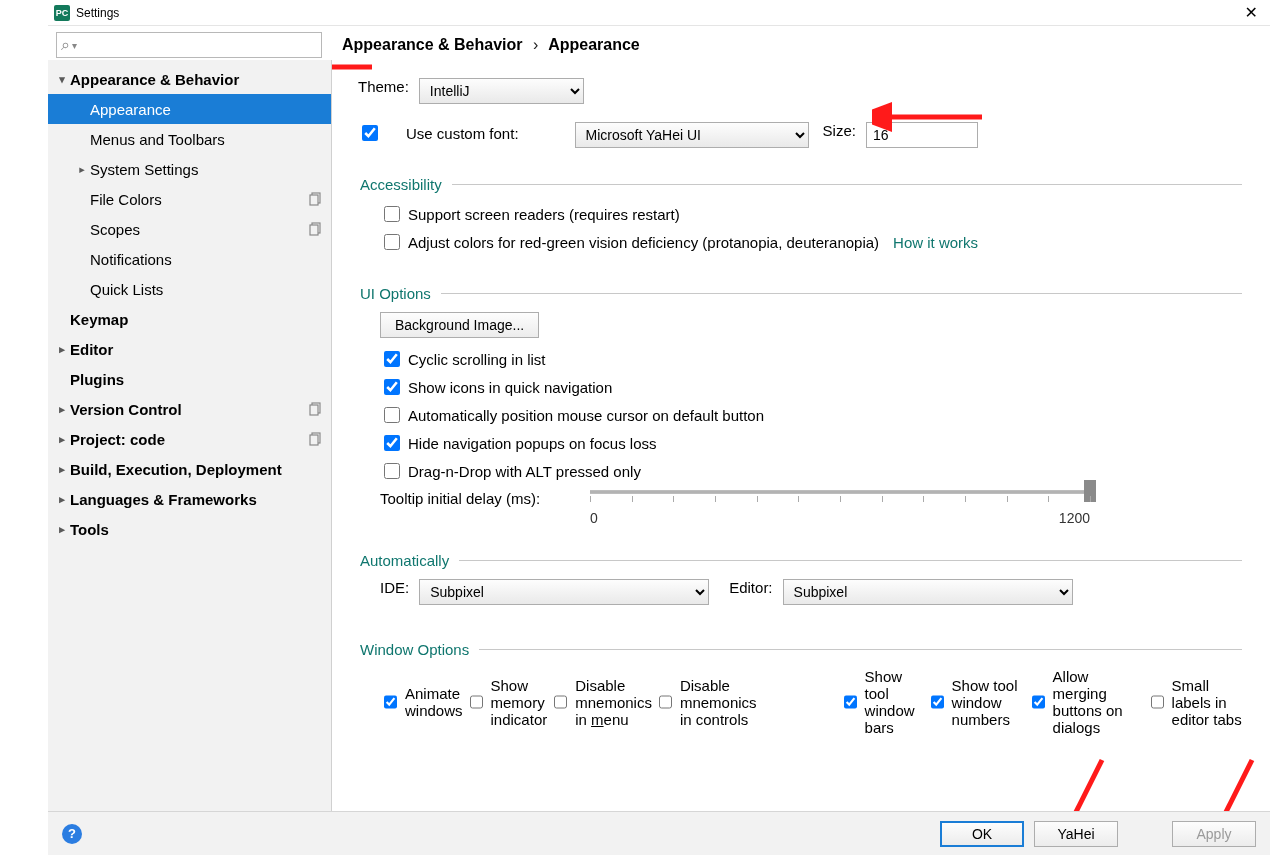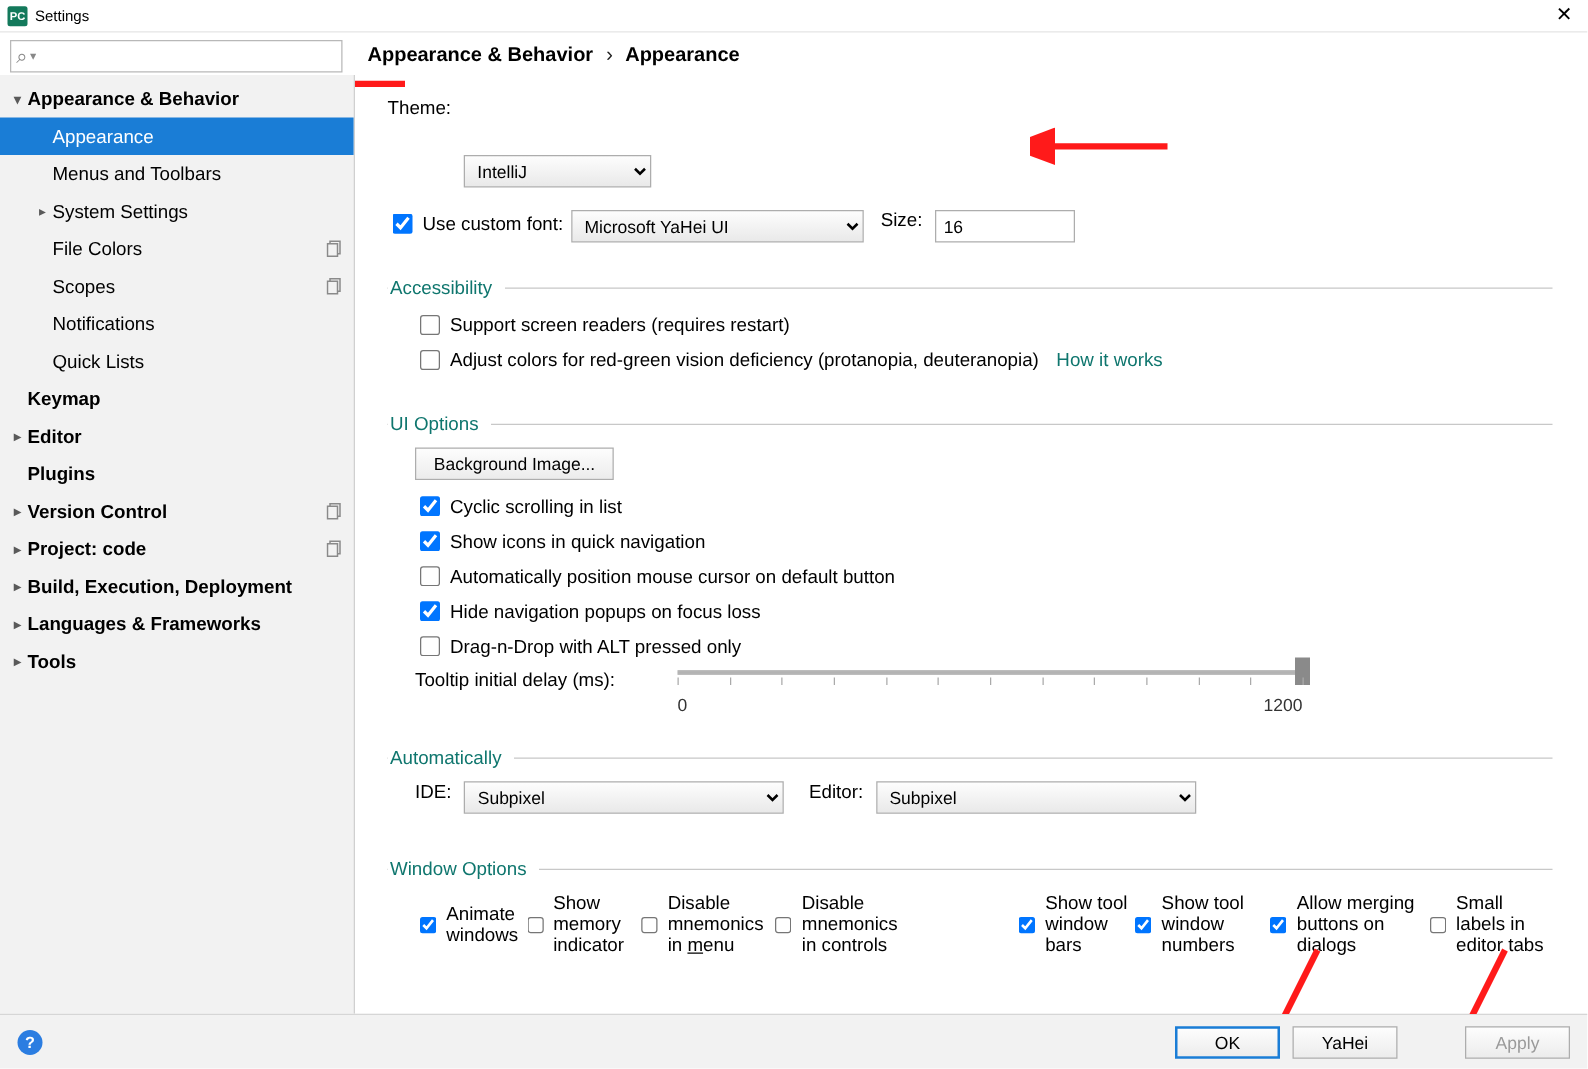--- a/index.html
+++ b/index.html
@@ -1,17 +1,17 @@
 <!DOCTYPE html>
 <html><head>
 <meta charset="utf-8">
 <style>
   * { box-sizing: border-box; }
   html, body { margin:0; padding:0; font-family: "Segoe UI", "Microsoft YaHei UI", sans-serif; font-size:14px; color:#000; background:#fff; }
-  .window { width:1270px; height:855px; display:flex; flex-direction:column; }
+  .window { width:1270px; height:855px; display:flex; flex-direction:column;padding-left:48px; }
   .titlebar { height:26px; display:flex; align-items:center; padding:0 6px; border-bottom:1px solid #e5e5e5; }
   .titlebar .app-icon { width:16px; height:16px; background:#13795b; color:#fff; font-size:9px; font-weight:bold; display:flex; align-items:center; justify-content:center; border-radius:2px; margin-right:6px; }
   .titlebar .title { font-size:12px; }
   .titlebar .close { margin-left:auto; font-size:16px; line-height:1; padding:0 6px; cursor:pointer; }
   .searchbar-row { padding:6px 8px 2px 8px; display:flex; align-items:flex-start; gap:20px; }
   .searchbox { width:266px; height:26px; border:1px solid #b8b8b8; background:#fff; display:flex; align-items:center; padding:0 4px; }
   .searchbox .q { color:#888; font-size:16px; margin-right:2px;}
   .searchbox .dd { font-size:10px; color:#888; }
   .searchbox input { border:none; outline:none; flex:1; font-size:13px; }
   .breadcrumb { font-size:16px; font-weight:bold; padding-top:4px; }
@@ -22,23 +22,23 @@
   .sidebar .item .exp { width:16px; text-align:center; color:#5a5a5a; font-size:11px; }
   .sidebar .item.bold { font-weight:bold; }
   .sidebar .item.selected { background:#1a7dd6; color:#fff; }
   .sidebar .item .pad1 { width:20px; }
   .sidebar .item .copy-icon { margin-left:auto; width:14px; height:14px; }
   .copy-icon svg { width:14px; height:14px; }
   .content { flex:1; padding:18px 28px 10px 26px; display:flex; flex-direction:column; overflow:auto; position:relative; }
   .row { display:flex; align-items:flex-start; margin-bottom:10px; }
   .label { font-size:15px; margin-right:10px; }
   select.combo, .combo { height:26px; border:1px solid #adadad; background:linear-gradient(#fdfdfd,#e9e9e9); font-size:14px; padding:0 6px; }
-  .combo-s { width:150px;margin-top:46px; }
-  .combo-m { width:234px; }
-  .combo-l { width:256px; }
+  .combo-s { width:165px; }
+  .combo-m { width:234px;margin-left:40px; }
+  .combo-l { width:290px; }
   input.textfield { height:26px; border:1px solid #adadad; padding:0 6px; font-size:14px; width:112px; }
   .chk { display:flex; align-items:center; font-size:15px; margin-bottom:6px; }
   .chk input { width:16px; height:16px; margin-right:8px; }
   fieldset { border:none; border-top:1px solid #c8c8c8; margin:18px 0 8px 0; padding:10px 0 0 0; }
   legend { font-size:15px; color:#0f766e; padding-right:10px; }
   .btn { height:26px; padding:0 14px; border:1px solid #adadad; background:linear-gradient(#fdfdfd,#ececec); font-size:14px; cursor:pointer; }
   .link { color:#0f766e; cursor:pointer; }
   .slider-row { display:flex; align-items:flex-start; margin-top:8px; }
   .slider-row .sl-label { font-size:15px; width:210px; }
   .slider-wrap { flex:1; max-width:500px; }
@@ -177,21 +177,21 @@
     <div class="content">
 
       <div class="row">
         <span class="label">Theme:</span>
         <select class="combo combo-s">
           <option>IntelliJ</option>
         </select>
       </div>
 
       <div class="row" style="margin-top:8px;">
-        <label class="chk" style="margin:0 6px 0 0;">
+        <label class="chk" style="margin:0 16px 0 0;gap:20px;">
           <input type="checkbox" checked="" style="">
           <span>Use custom font:</span>
         </label>
         <select class="combo combo-m">
           <option>Microsoft YaHei UI</option>
         </select>
         <span class="label" style="margin-left:14px;">Size:</span>
         <input class="textfield" value="16" style="">
       </div>
 

